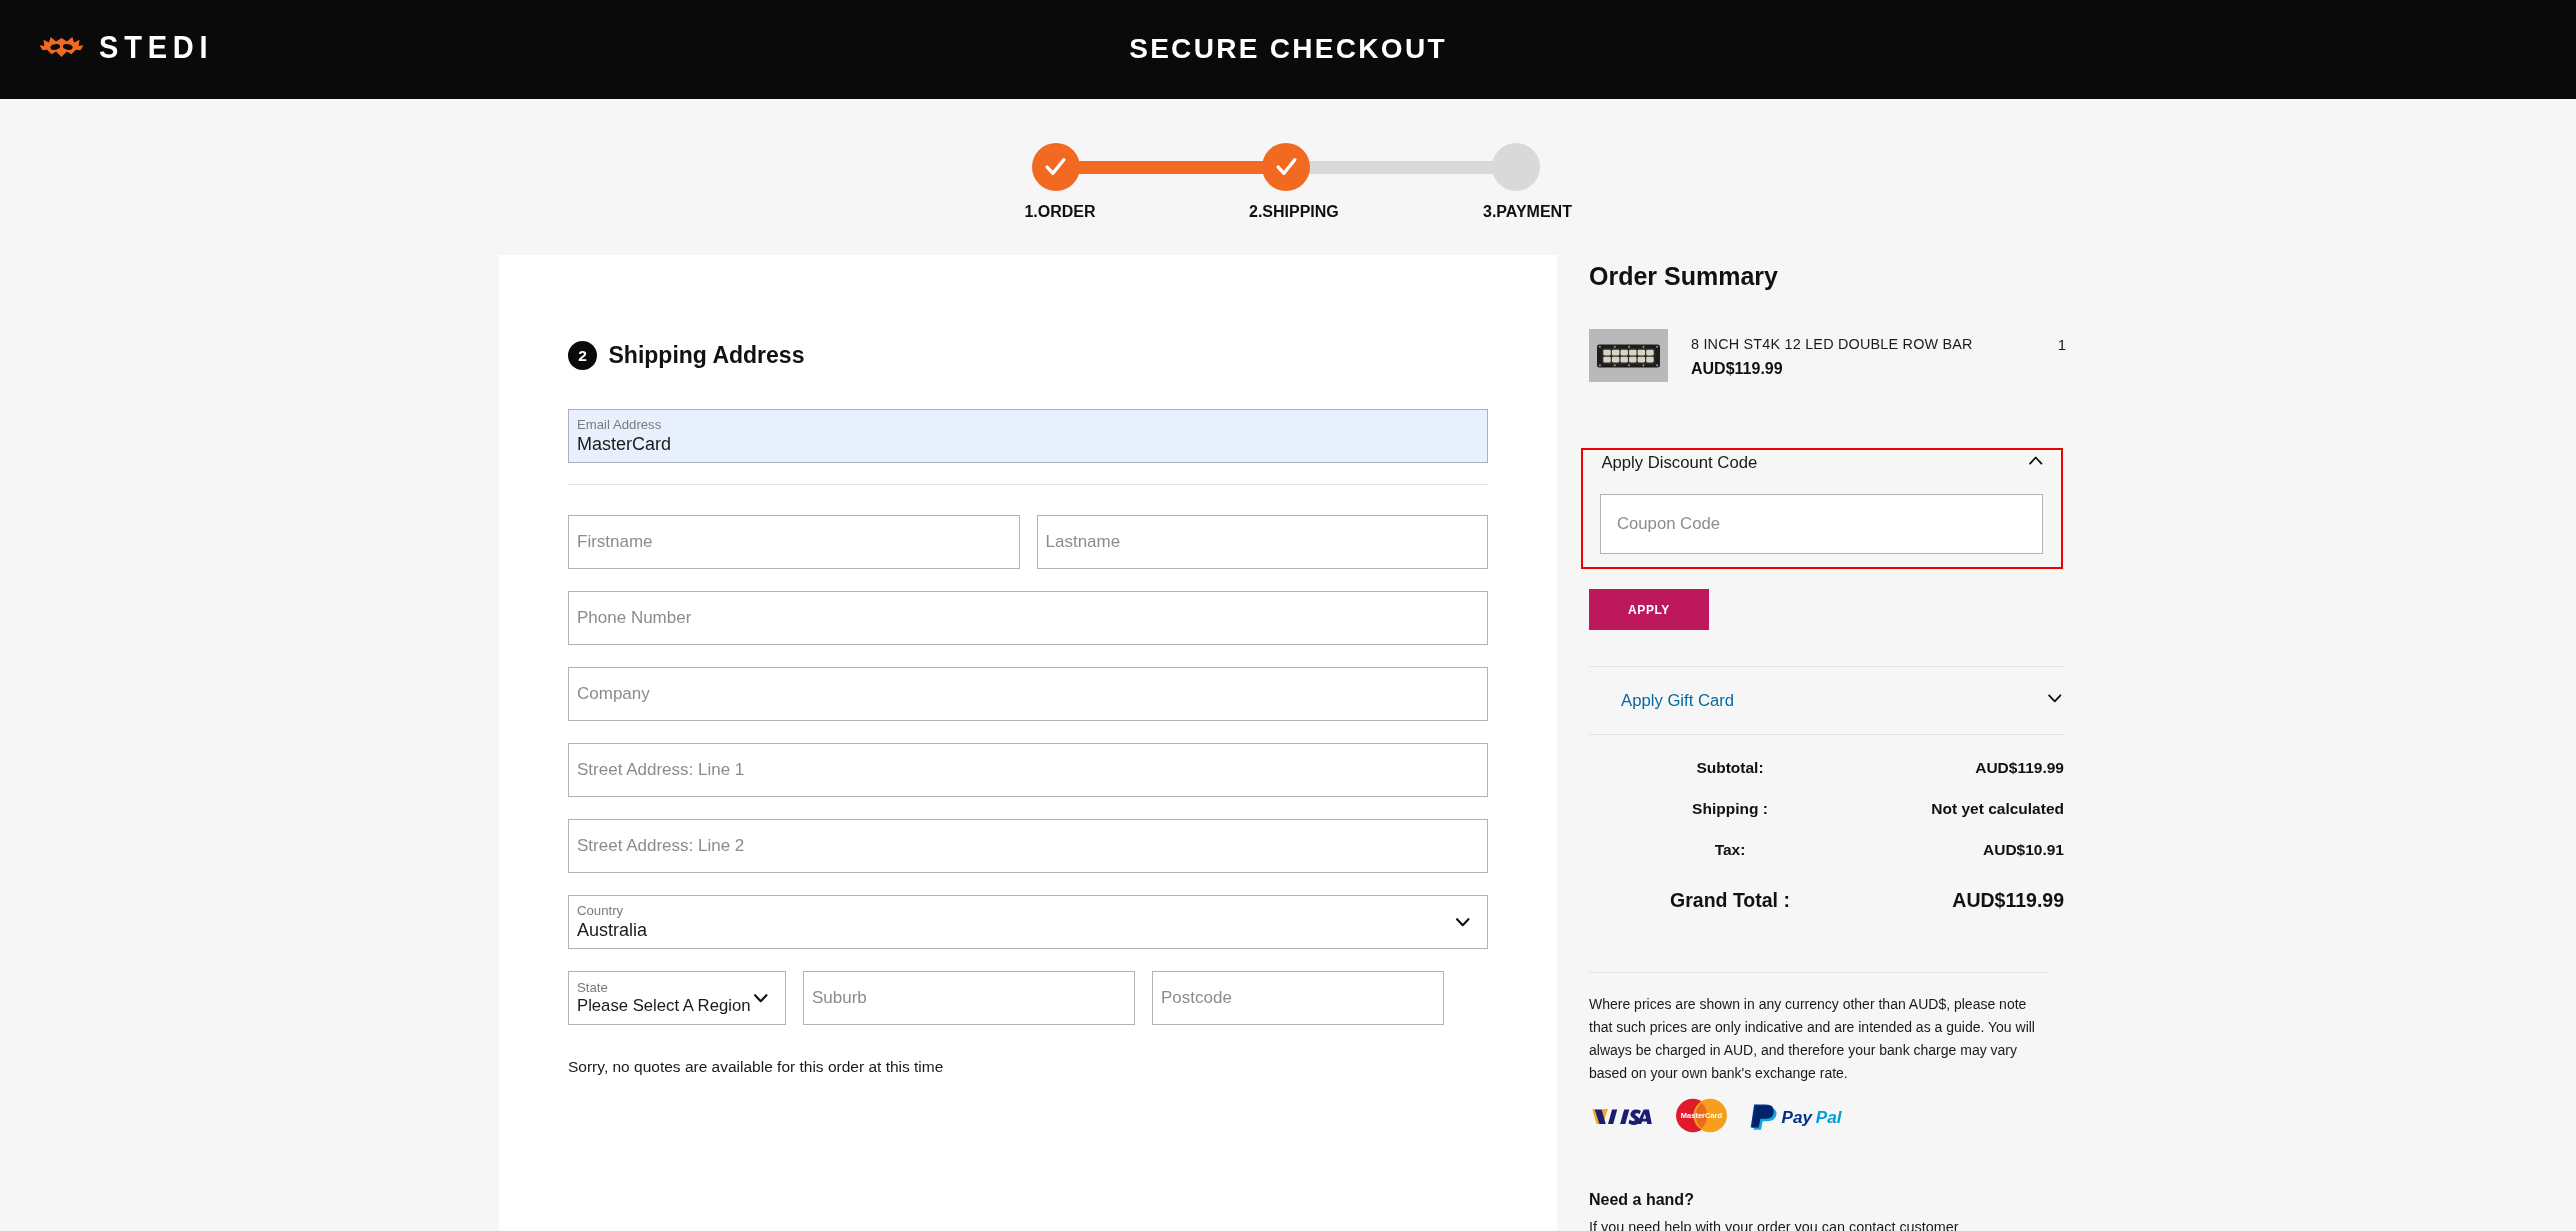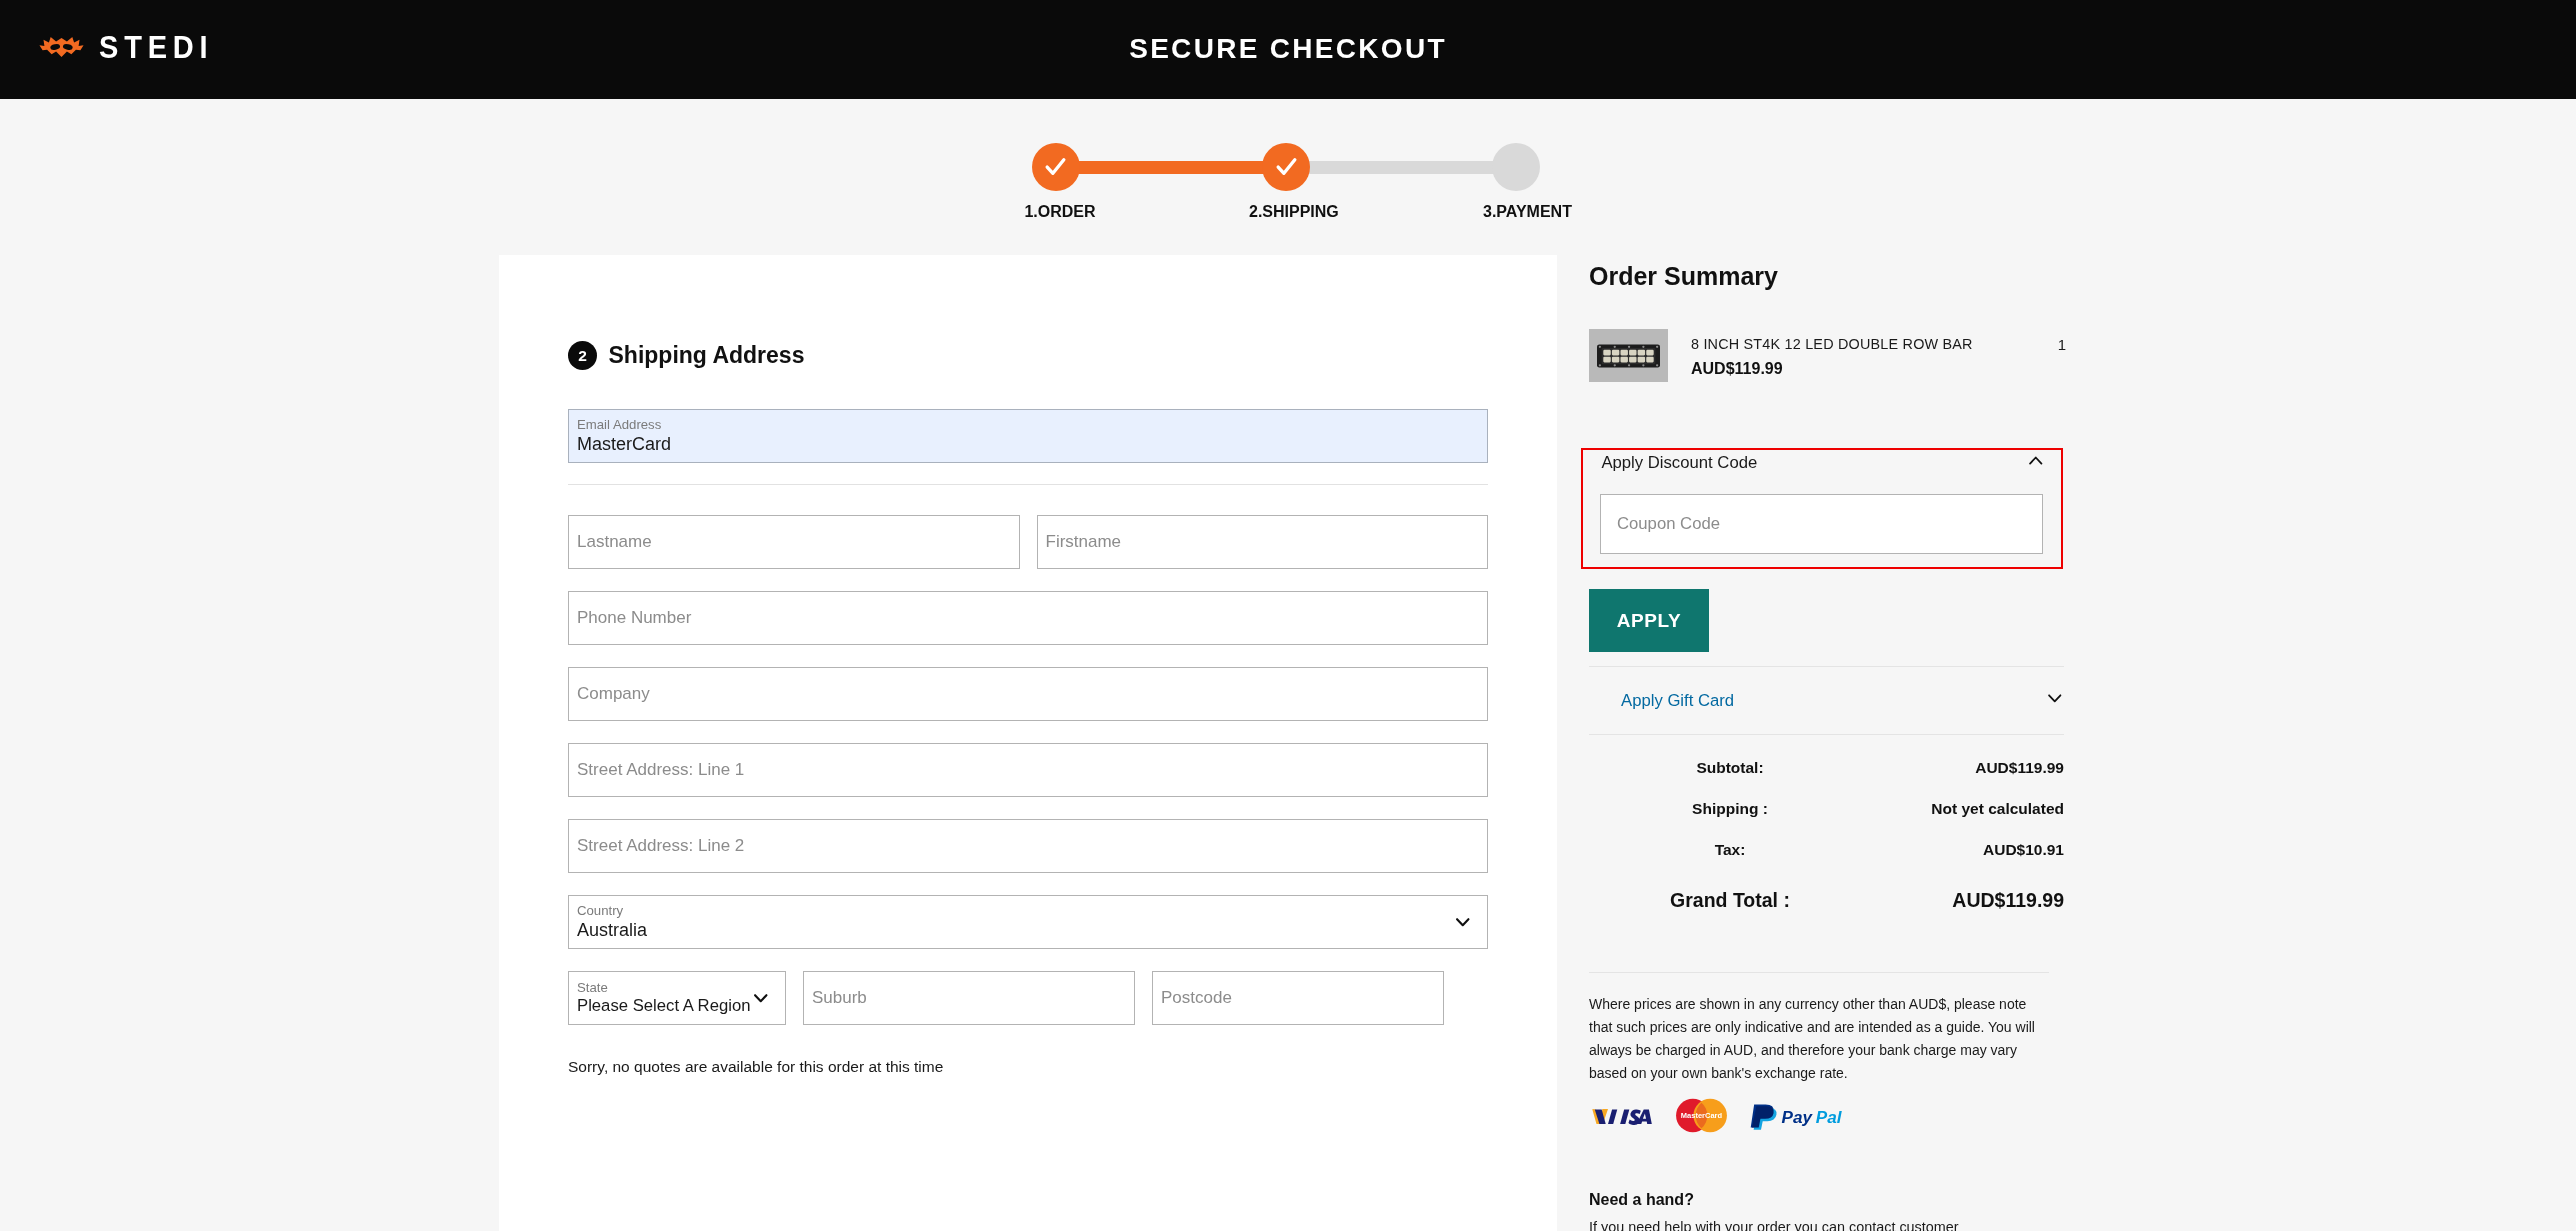--- a/index.html
+++ b/index.html
@@ -158,23 +158,23 @@
   .coupon-input {
     position: absolute; left: 17px; top: 44px;
     width: 443px; height: 60px;
     border: 1.2px solid #b3b3b3; background: #ffffff;
     display: flex; align-items: center; padding: 0 16px;
   }
   .coupon-ph { font-size: 16.7px; color: #8c8c8c; }
 
   .apply-btn {
     position: absolute; left: 1589px; top: 589px;
-    width: 120px; height: 63px;
-    background: #0f766e; color: #ffffff;
-    font-size: 19px; font-weight: 700; letter-spacing: 0.6px;
+    width: 120px; height: 41px;
+    background: #be185d; color: #ffffff;
+    font-size: 12px; font-weight: 700; letter-spacing: 0.6px;
     display: flex; align-items: center; justify-content: center;
     border: none; cursor: pointer;
     font-family: "Liberation Sans", sans-serif;
   }
 
   .giftcard-row {
     position: absolute; left: 1589px; top: 666px;
     width: 475px; height: 69px;
     border-top: 1.2px solid #e4e4e4; border-bottom: 1.2px solid #e4e4e4;
     display: flex; align-items: center; justify-content: space-between;
@@ -273,24 +273,24 @@
     <div class="email-row">
       <div class="field filled">
         <div class="field-label">Email Address</div>
         <div class="field-value">MasterCard</div>
       </div>
       <div class="divider"></div>
     </div>
 
     <div class="row2">
       <div class="field">
+        <div class="field-placeholder">Firstname</div>
+      </div>
+      <div class="field">
         <div class="field-placeholder">Lastname</div>
-      </div>
-      <div class="field">
-        <div class="field-placeholder">Firstname</div>
       </div>
     </div>
 
     <div class="stack">
       <div class="field">
         <div class="field-placeholder">Phone Number</div>
       </div>
     </div>
 
     <div class="stack">

